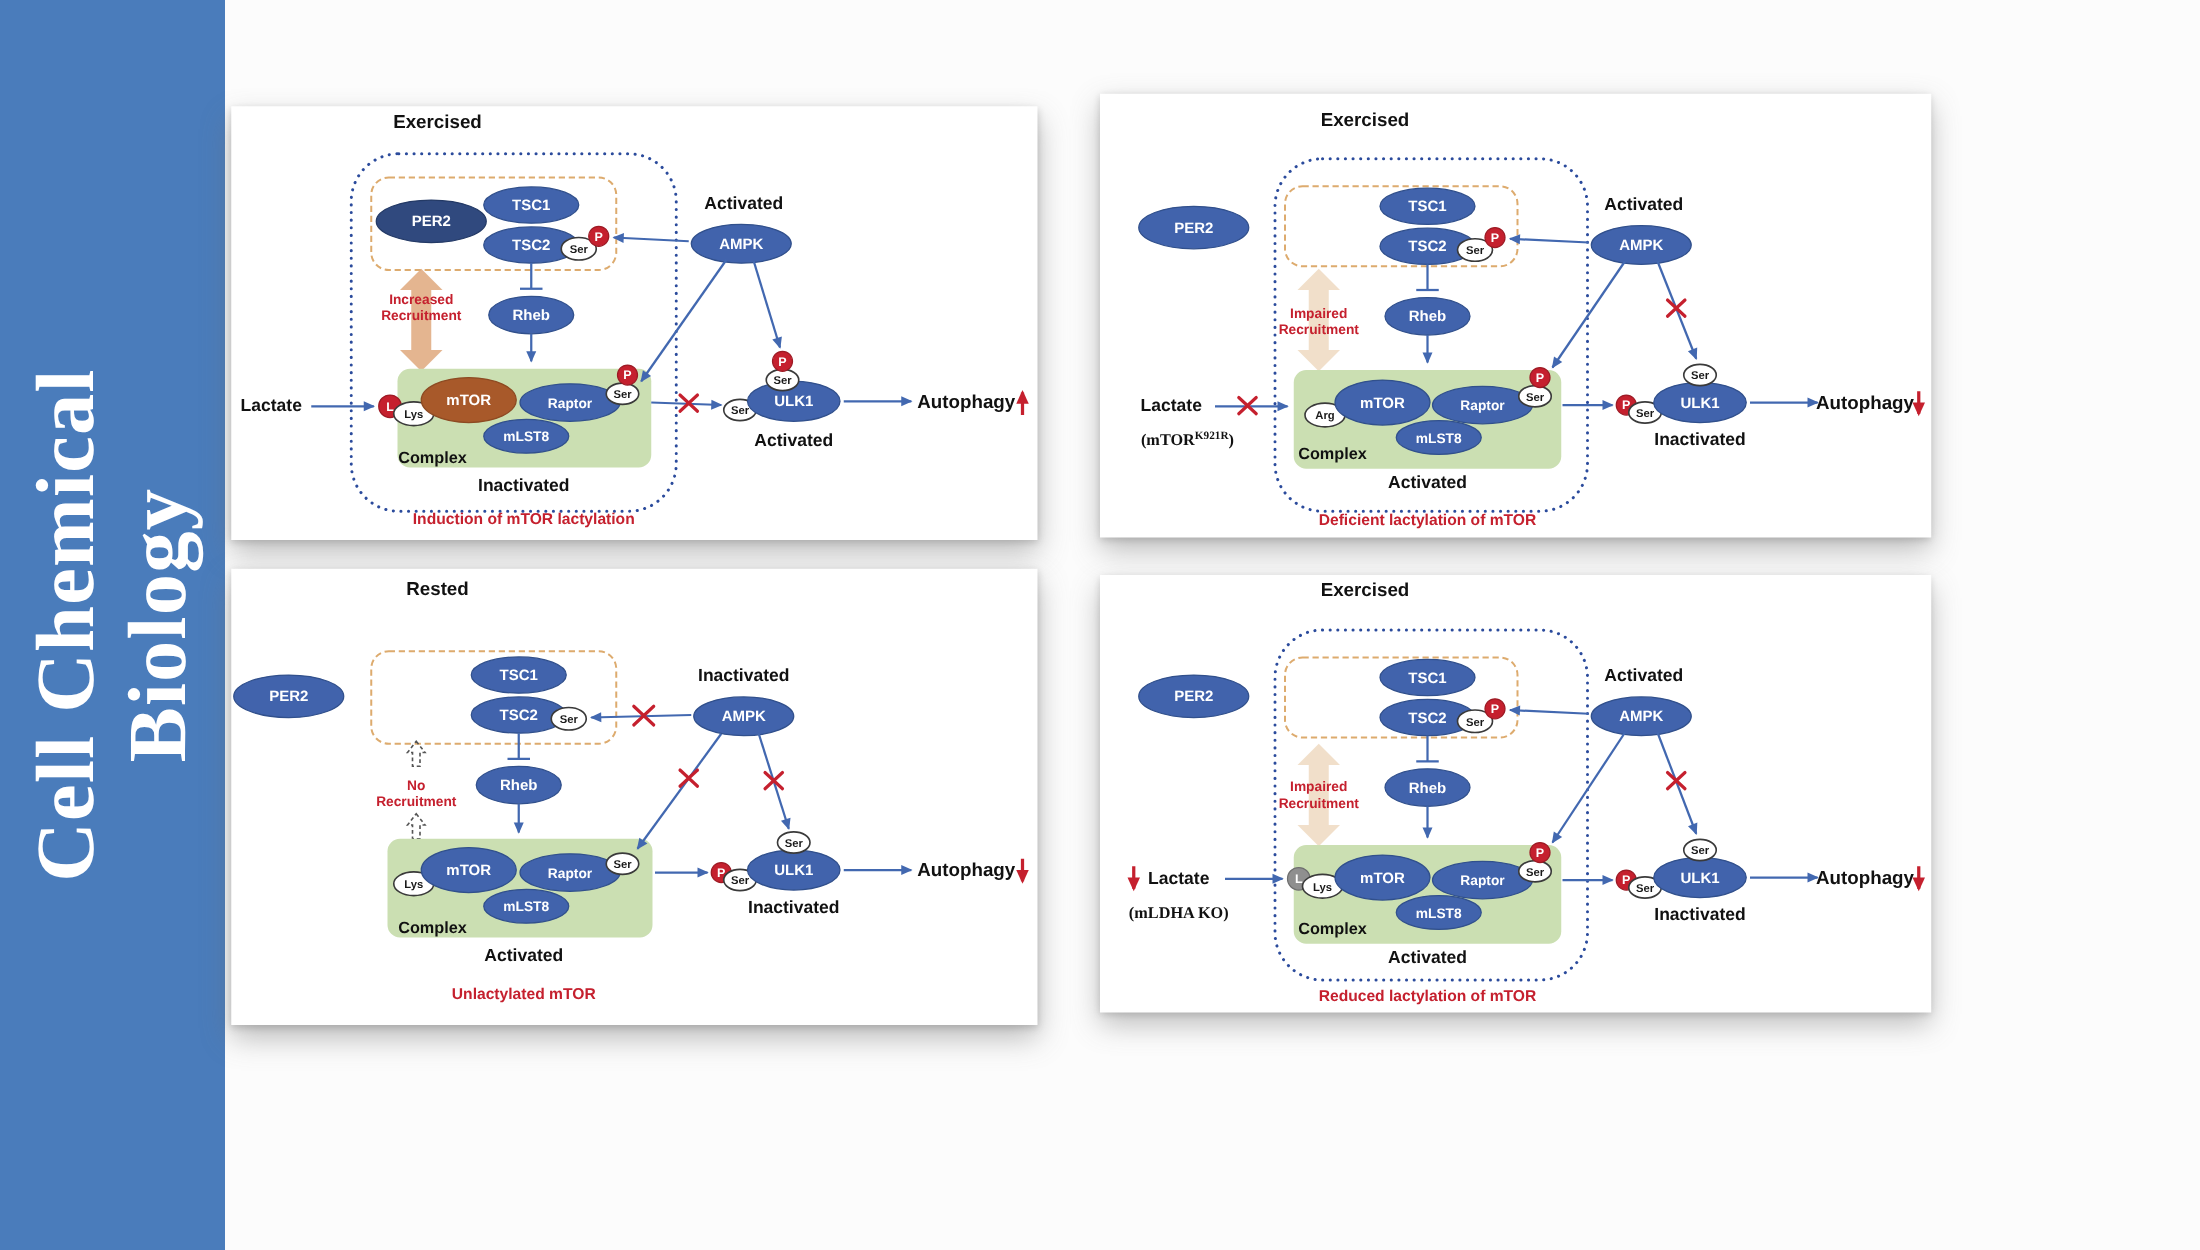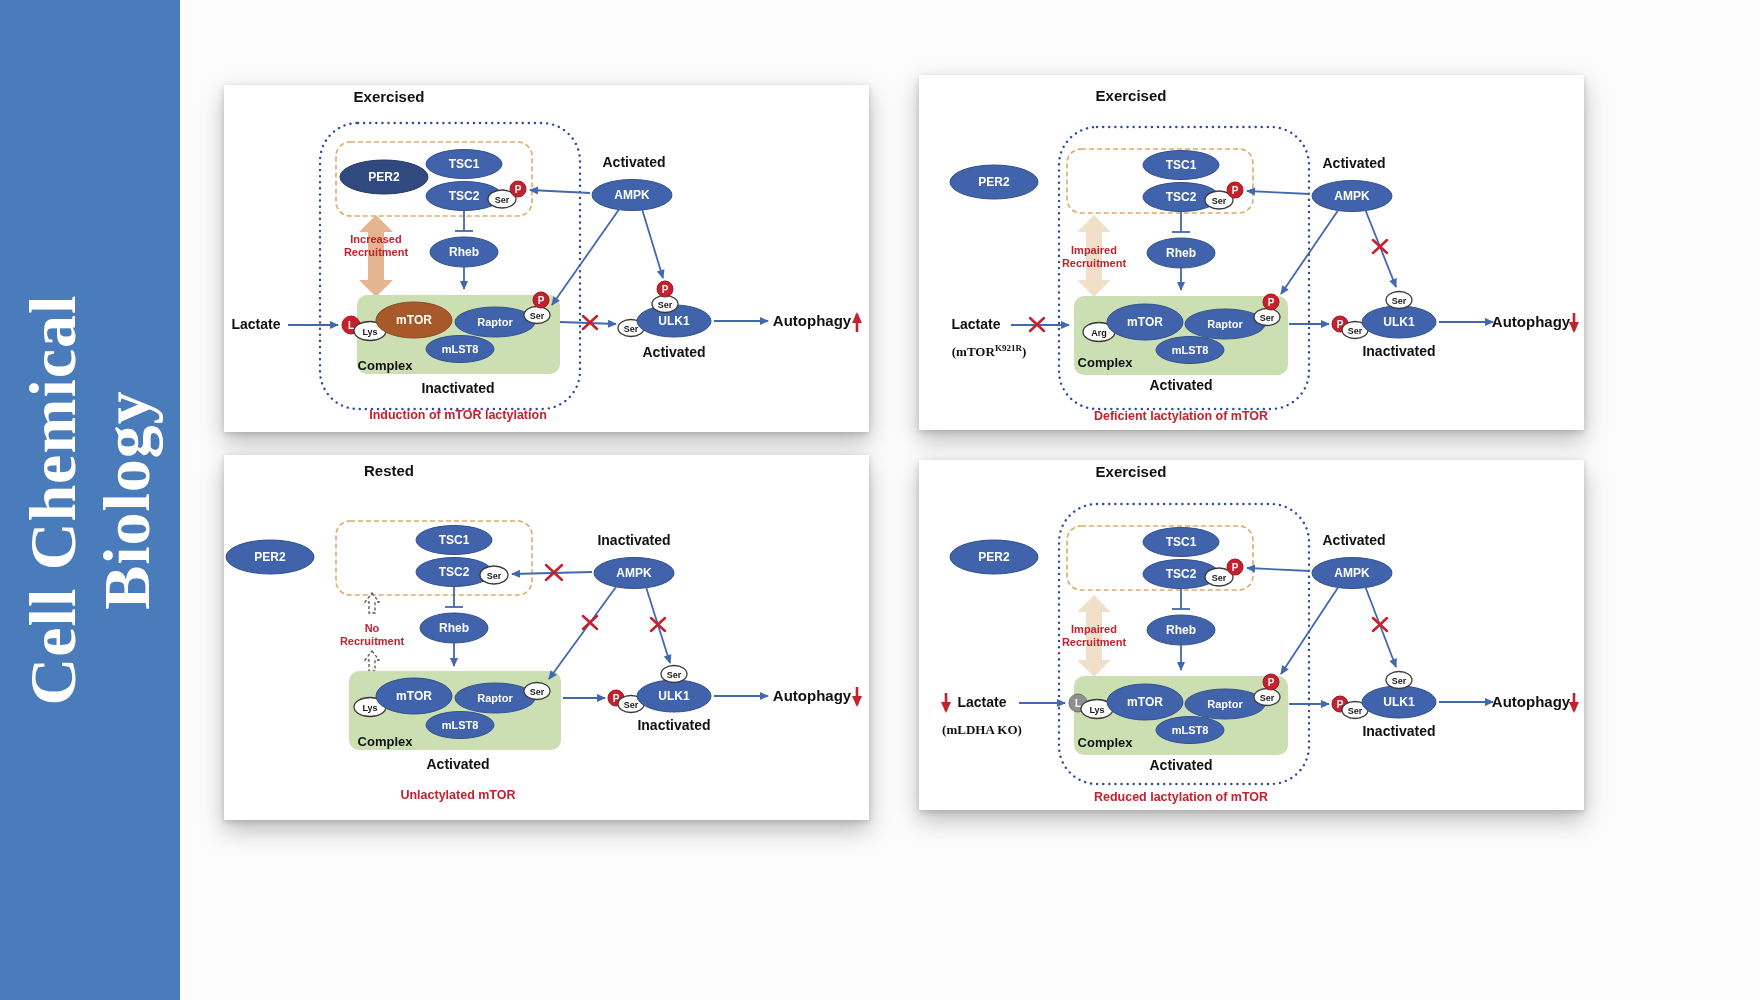--- a/index.html
+++ b/index.html
@@ -9,21 +9,21 @@
 
   
   #banner { position:absolute; left:0; top:0; width:180px; height:1000px; background:#4a7cbb; }
   #banner-text { position:absolute; left:-410px; top:410px; width:1000px; height:180px;
                  transform:rotate(-90deg); display:flex; flex-direction:column;
                  align-items:center; justify-content:center;
                  color:#ffffff; font-family:"Liberation Serif", serif; font-weight:bold;
                  font-size:66px; line-height:1.12; letter-spacing:1px; text-align:center; }
 
   .panel { position:absolute; background:#ffffff;
-           box-shadow:0 10px 22px rgba(110,110,110,.45), 0 2px 6px rgba(0,0,0,.18);margin-left:39px; }
+           box-shadow:0 10px 22px rgba(110,110,110,.45), 0 2px 6px rgba(0,0,0,.18); }
   #panel1 { left:185px; top:85px;  width:645px; height:347px; }
   #panel2 { left:880px; top:75px;  width:665px; height:355px; }
   #panel3 { left:185px; top:455px; width:645px; height:365px; }
   #panel4 { left:880px; top:460px; width:665px; height:350px; }
 
   svg { font-family:"Liberation Sans", sans-serif; display:block; }
   .tw     { fill:#ffffff; font-weight:bold; font-size:12px; text-anchor:middle; }
   .tw11   { fill:#ffffff; font-weight:bold; font-size:11px; text-anchor:middle; }
   .ts     { fill:#1a1a1a; font-weight:bold; font-size:9px;  text-anchor:middle; }
   .tp     { fill:#ffffff; font-weight:bold; font-size:10px; text-anchor:middle; }

